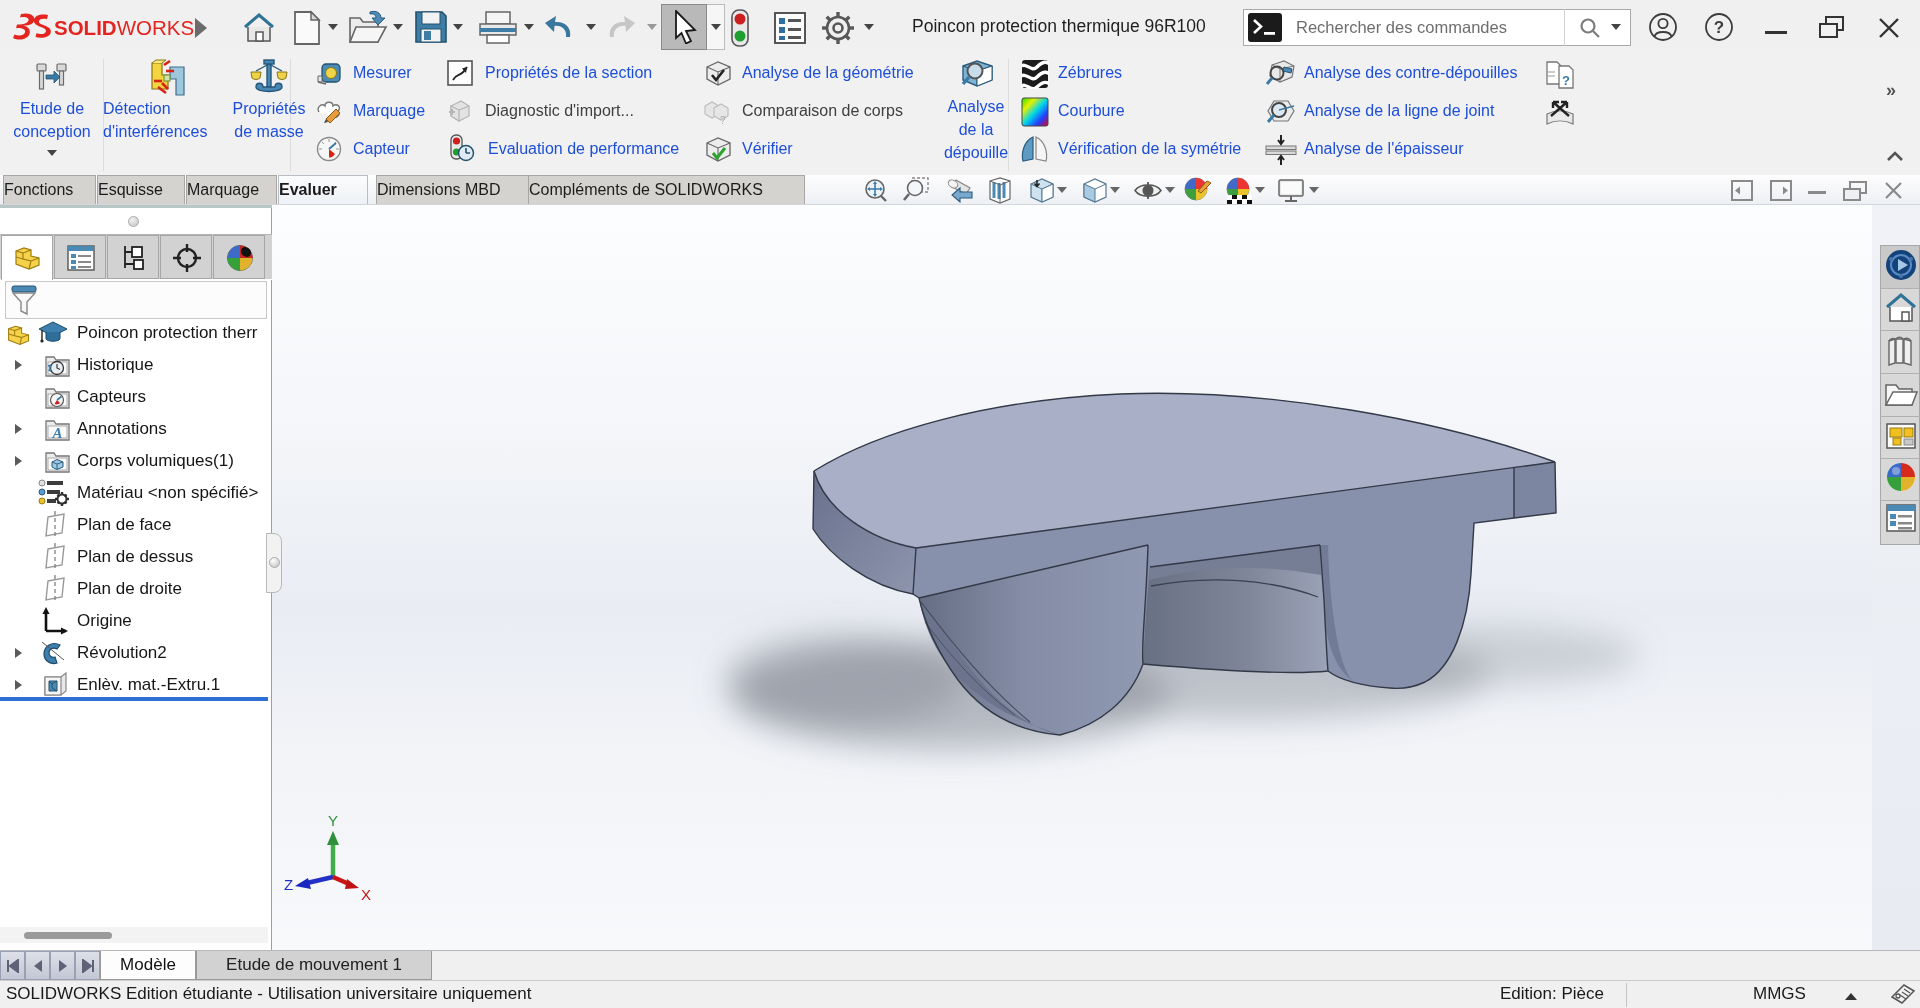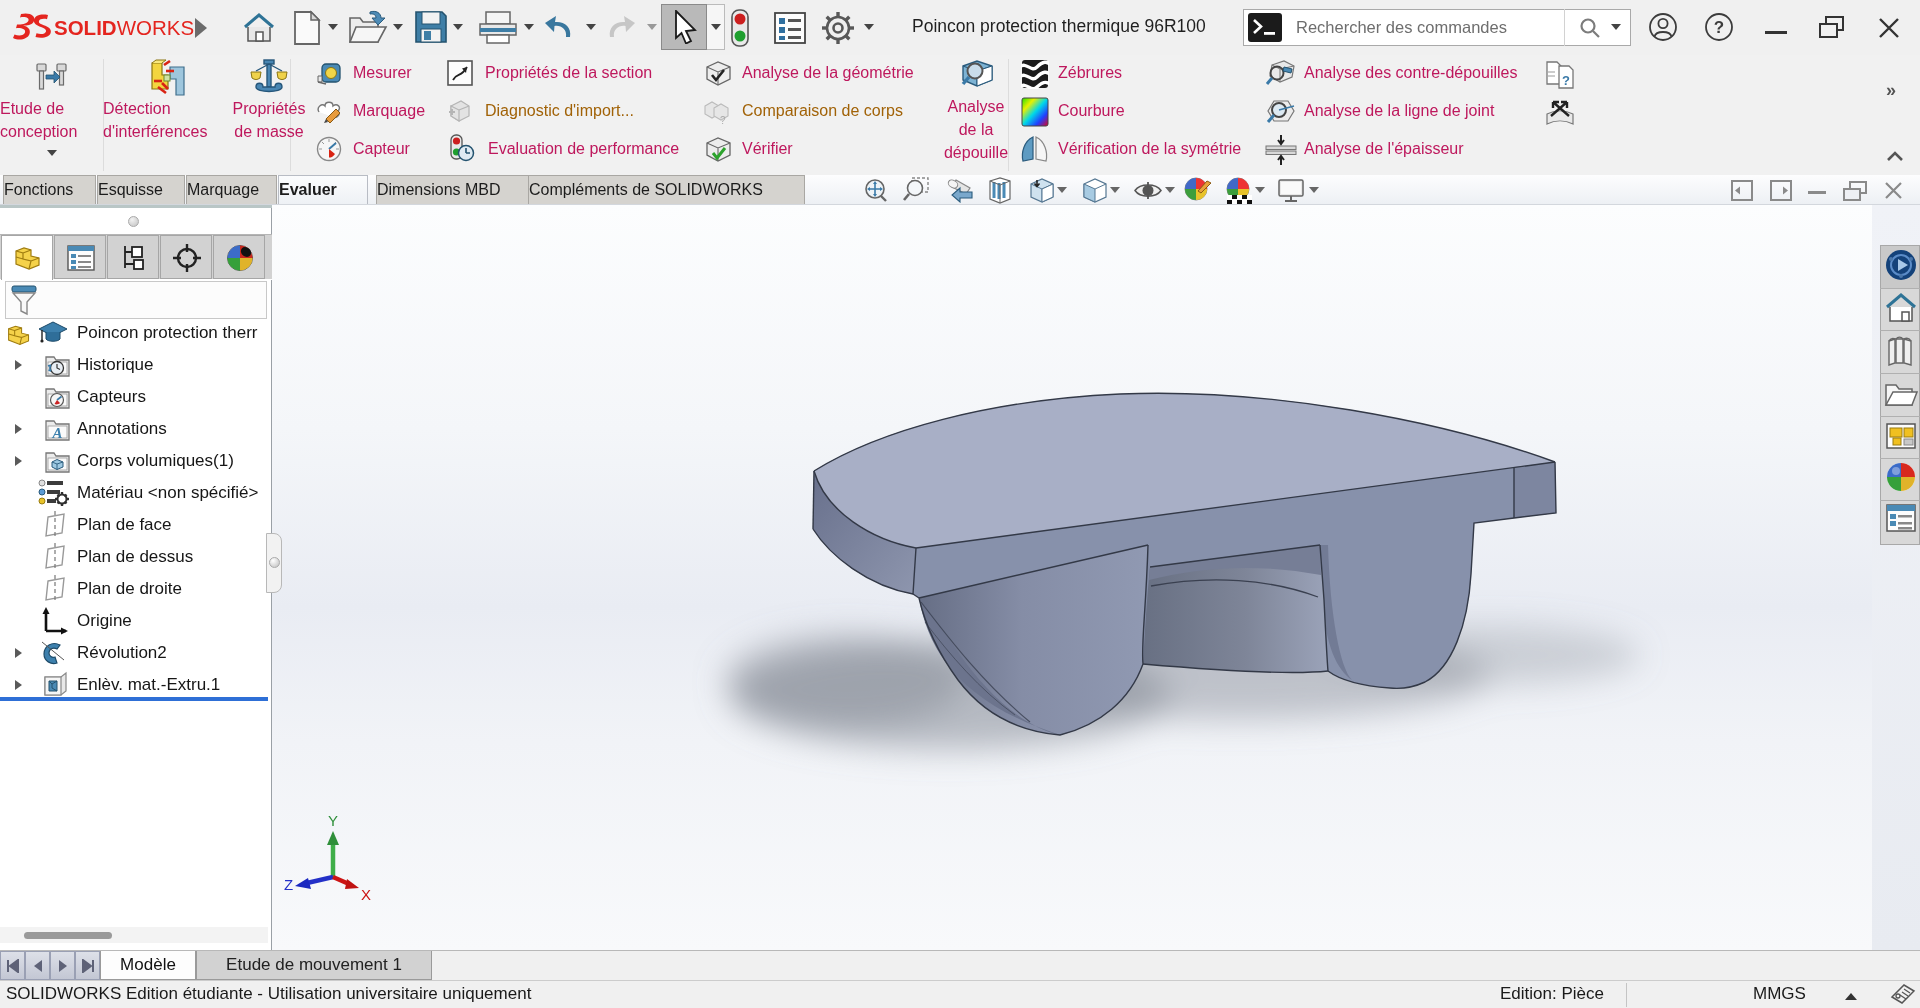--- a/index.html
+++ b/index.html
@@ -1,20 +1,20 @@
 <!DOCTYPE html>
 <html><head><meta charset="utf-8">
 <style>
 *{margin:0;padding:0;box-sizing:border-box}
 html,body{width:1920px;height:1008px;overflow:hidden;font-family:"Liberation Sans",sans-serif;background:#f1f1f1}
 .ab{position:absolute}
 .txt{white-space:nowrap}
 .car{width:0;height:0;border-left:5px solid transparent;border-right:5px solid transparent;border-top:6px solid #444}
-.rlb{position:absolute;white-space:nowrap;font-size:16px;color:#be185d;line-height:18px}
-.gray{color:#a16207}
+.rlb{position:absolute;white-space:nowrap;font-size:16px;color:#1d4ed8;line-height:18px}
+.gray{color:#404040}
 .sep{position:absolute;width:1px;background:#dcdcdc}
 .ctab{top:0;height:29px;background:#d5d3cf;border:1px solid #a9a7a3;border-bottom:none;text-align:left;font-size:16px;color:#1c1c1c;line-height:28px;white-space:nowrap}
 .trow{position:absolute;left:0;width:268px;height:32px;font-size:17px;color:#161616;line-height:32px;white-space:nowrap;overflow:hidden}
 .trow .lbl{position:absolute;left:77px;top:0}
 .arr{position:absolute;left:15px;width:0;height:0;border-top:5px solid transparent;border-bottom:5px solid transparent;border-left:7px solid #5a5a5a}
 .navbtn{width:25px;height:29px;border:1px solid #9aa0b4;background:linear-gradient(to bottom,#dde0e8,#c3c7d4);display:flex;align-items:center;justify-content:center}
 </style></head>
 <body>
 
 <div class="ab" id="titlebar" style="left:0;top:0;width:1920px;height:55px;background:#f0f0f0;">
@@ -161,21 +161,21 @@
 
   <svg class="ab" style="left:34px;top:5px" width="36" height="36" viewBox="0 0 36 36">
     <g stroke="#6b6b6b" stroke-width="1.2" fill="#d9d9d9">
       <rect x="3" y="4" width="9" height="7" rx="1"></rect>
         <rect x="5.5" y="11" width="4" height="18"></rect>
       <rect x="23" y="4" width="9" height="7" rx="1"></rect>
         <rect x="25.5" y="11" width="4" height="14"></rect>
     </g>
     <path d="M12,15 L20,15 L20,11 L26,17 L20,23 L20,19 L12,19 Z" fill="#3a7aa8" stroke="#24536f" stroke-width="0.8"></path>
   </svg>
-  <div class="rlb" style="left:0px;top:42px;width:104px;text-align:left;line-height:23px">Etude de<br>conception</div>
+  <div class="rlb" style="left:0px;top:42px;width:104px;text-align:center;line-height:23px">Etude de<br>conception</div>
   <div class="ab car" style="left:47px;top:95px"></div>
 
   <svg class="ab" style="left:148px;top:4px" width="40" height="40" viewBox="0 0 40 40">
     <path d="M4,4 L14,4 L14,16 L20,16 L20,30 L4,30 Z" fill="#f3d53f" stroke="#8a7512" stroke-width="1.2"></path>
     <path d="M4,4 L8,1 L18,1 L14,4" fill="#f8e87e" stroke="#8a7512" stroke-width="1"></path>
     <path d="M22,8 L36,8 L36,36 L28,36 L28,20 L22,20 Z" fill="#9ec6dd" stroke="#3f6e8c" stroke-width="1.2"></path>
     <g stroke="#d92313" stroke-width="2.6">
       <path d="M16,6 L22,2"></path>
         <path d="M18,12 L26,12"></path>
         <path d="M6,22 L14,22"></path>

